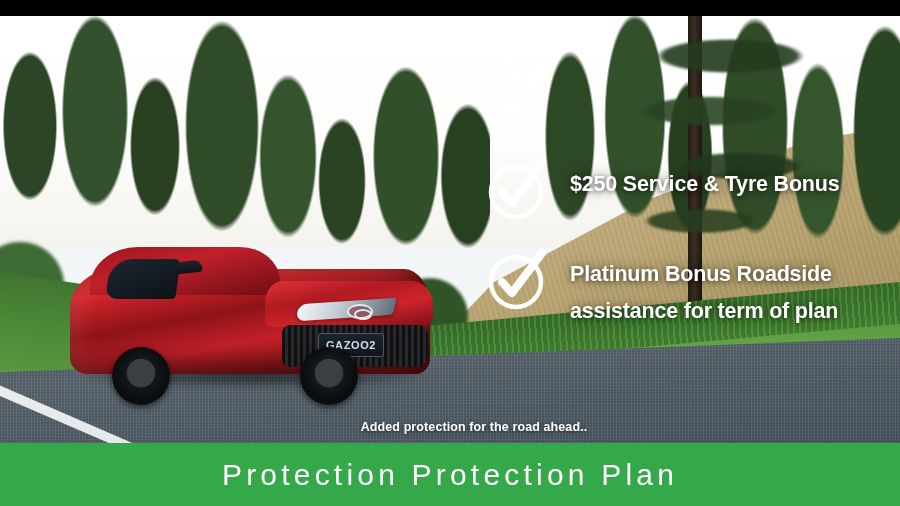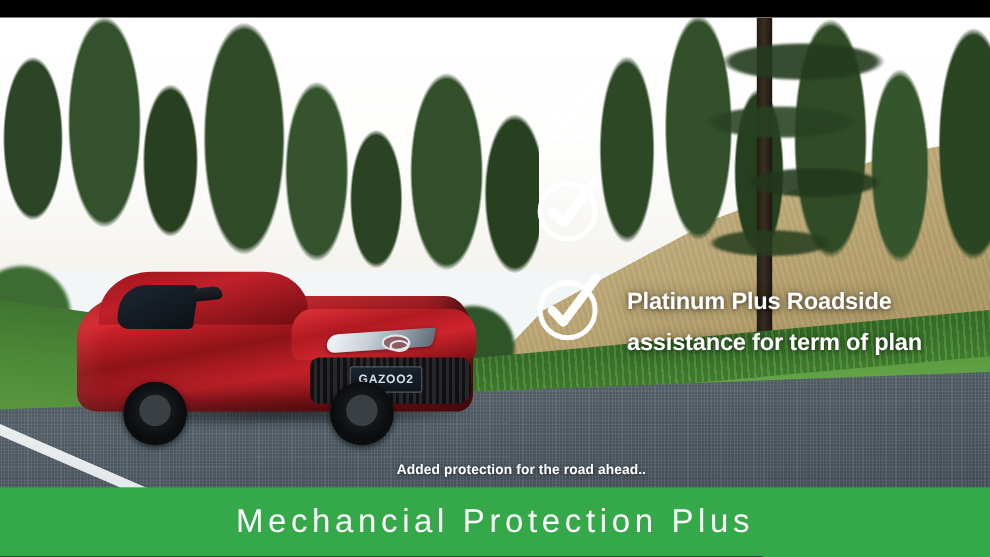--- a/index.html
+++ b/index.html
@@ -330,32 +330,33 @@
       </span>
     </div>
 
     <div class="benefit">
       <span class="check">
         <svg viewBox="0 0 60 60" aria-hidden="true">
           <circle cx="30" cy="32" r="25" fill="none" stroke="#ffffff" stroke-width="4.5"></circle>
           <path d="M16 32 L26 43 L56 3" fill="none" stroke="#ffffff" stroke-width="8" stroke-linecap="round" stroke-linejoin="round"></path>
         </svg>
       </span>
+      <div class="benefit-text">$250 Service &amp; Tyre Bonus</div>
     </div>
 
     <div class="benefit">
       <span class="check">
         <svg viewBox="0 0 60 60" aria-hidden="true">
           <circle cx="30" cy="32" r="25" fill="none" stroke="#ffffff" stroke-width="4.5"></circle>
           <path d="M16 32 L26 43 L56 3" fill="none" stroke="#ffffff" stroke-width="8" stroke-linecap="round" stroke-linejoin="round"></path>
         </svg>
       </span>
-      <div class="benefit-text">Platinum Plus Roadside
+      <div class="benefit-text">Platinum Bonus Roadside
 assistance for term of plan</div>
     </div>
 
   </div>
 
   <div class="banner">
-    <div class="banner-title">Mechancial Protection Plus</div>
+    <div class="banner-title">Protection Protection Plan</div>
   </div>
 
 </div>
 
 </body></html>

